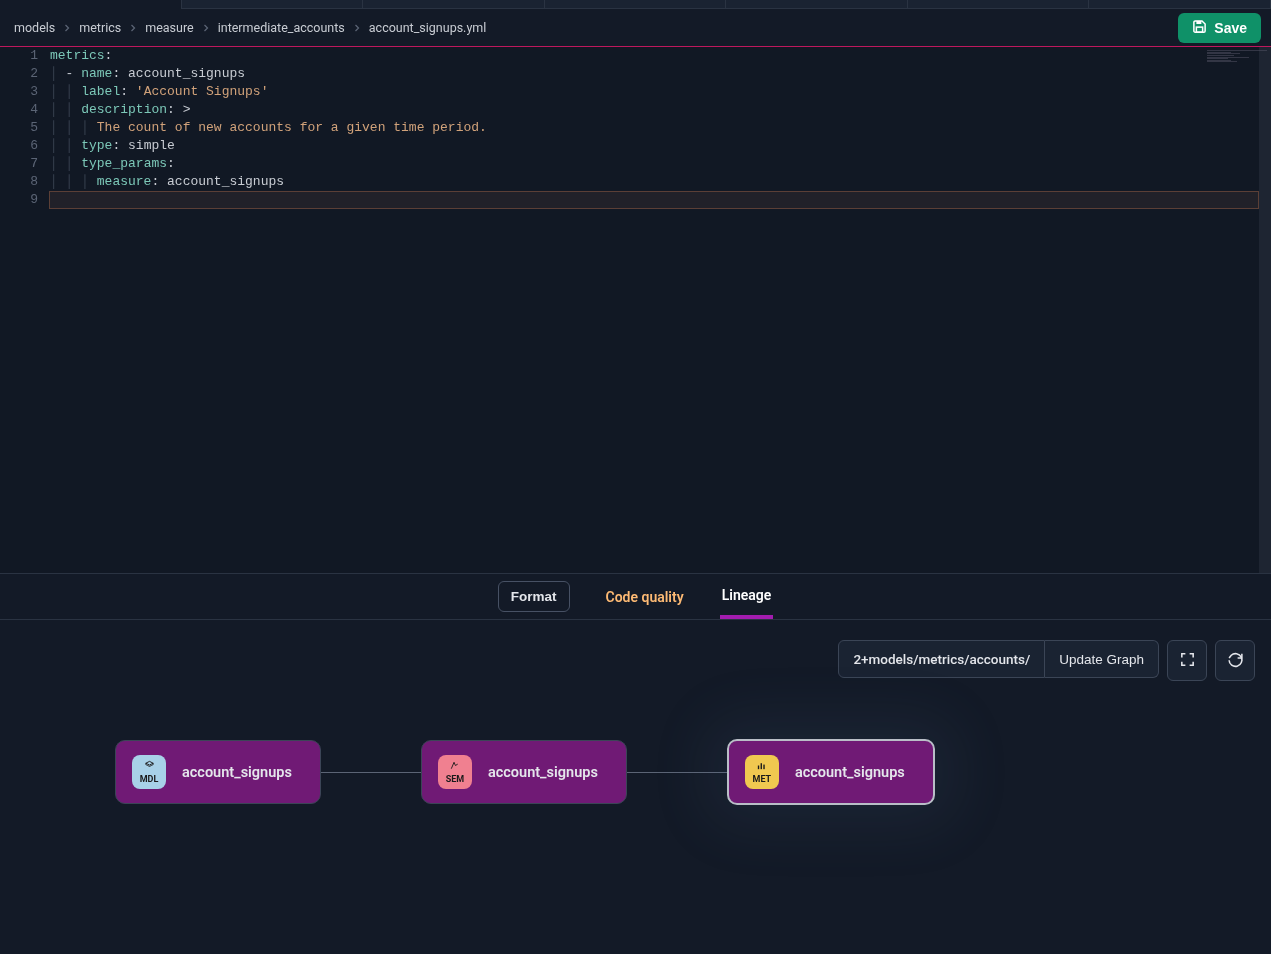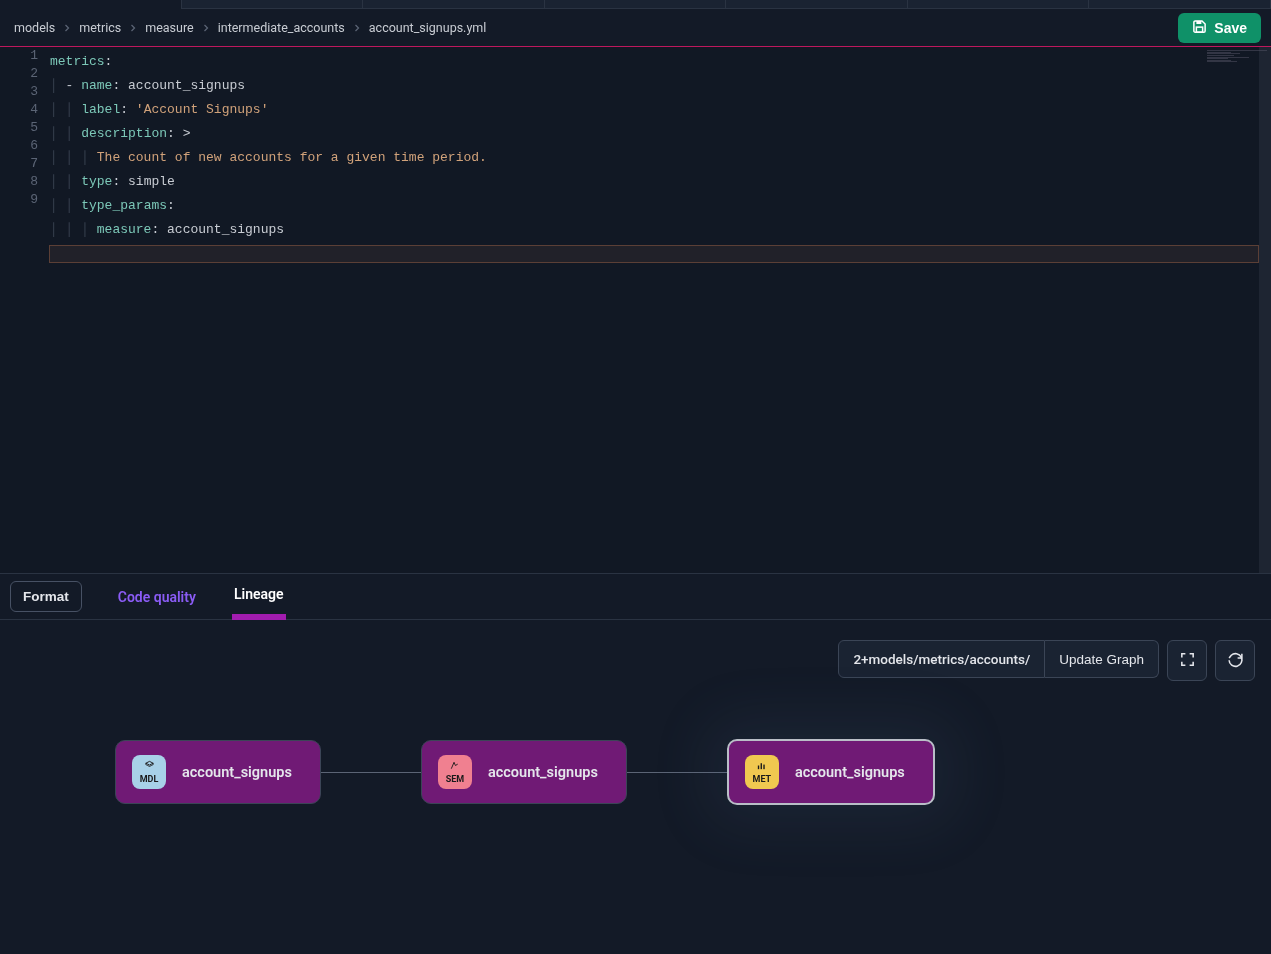--- a/index.html
+++ b/index.html
@@ -76,21 +76,21 @@
   }
   .gutter {
     width: 50px;
     text-align: right;
     color: #5b6475;
     padding: 0 12px 0 0;
     user-select: none;
   }
   .gutter div { height: 18px; }
   .code-col { flex: 1; position: relative; }
-  .code-line { height: 18px; white-space: pre; margin-top: 6px; }
+  .code-line { height: 18px; white-space: pre; }
   .code-line.cursor-line {
     background: rgba(180,120,90,0.10);
     border: 1px solid rgba(200,120,80,0.35);
     margin-left: -1px;
   }
 
   
   .tk-key   { color: #7cc8b8; }
   .tk-punc  { color: #c8ccd3; }
   .tk-str   { color: #d1a27a; }
@@ -123,41 +123,42 @@
     display: flex;
     flex-direction: column;
   }
   .lower-tabs {
     display: flex;
     align-items: center;
     height: 46px;
     padding: 0 10px;
     gap: 8px;
     border-bottom: 1px solid #2a3342;
+    justify-content: center;
   }
   .format-btn {
     border: 1px solid #475164;
     background: transparent;
     color: #e4e6eb;
     font-weight: 600;
     font-size: 13.5px;
     padding: 7px 12px;
     border-radius: 6px;
     cursor: pointer;
   }
   .panel-tab {
-    color: #8b5cf6;
+    color: #fdba74;
     font-weight: 600;
     font-size: 14px;
     padding: 12px 2px;
     cursor: pointer;
   }
   .panel-tab.active {
     color: #fff;
-    border-bottom: 6px solid #a21caf;
+    border-bottom: 4px solid #a21caf;
   }
 
   .lineage-area {
     flex: 1;
     position: relative;
   }
   .lineage-toolbar {
     position: absolute;
     top: 20px;
     right: 16px;

